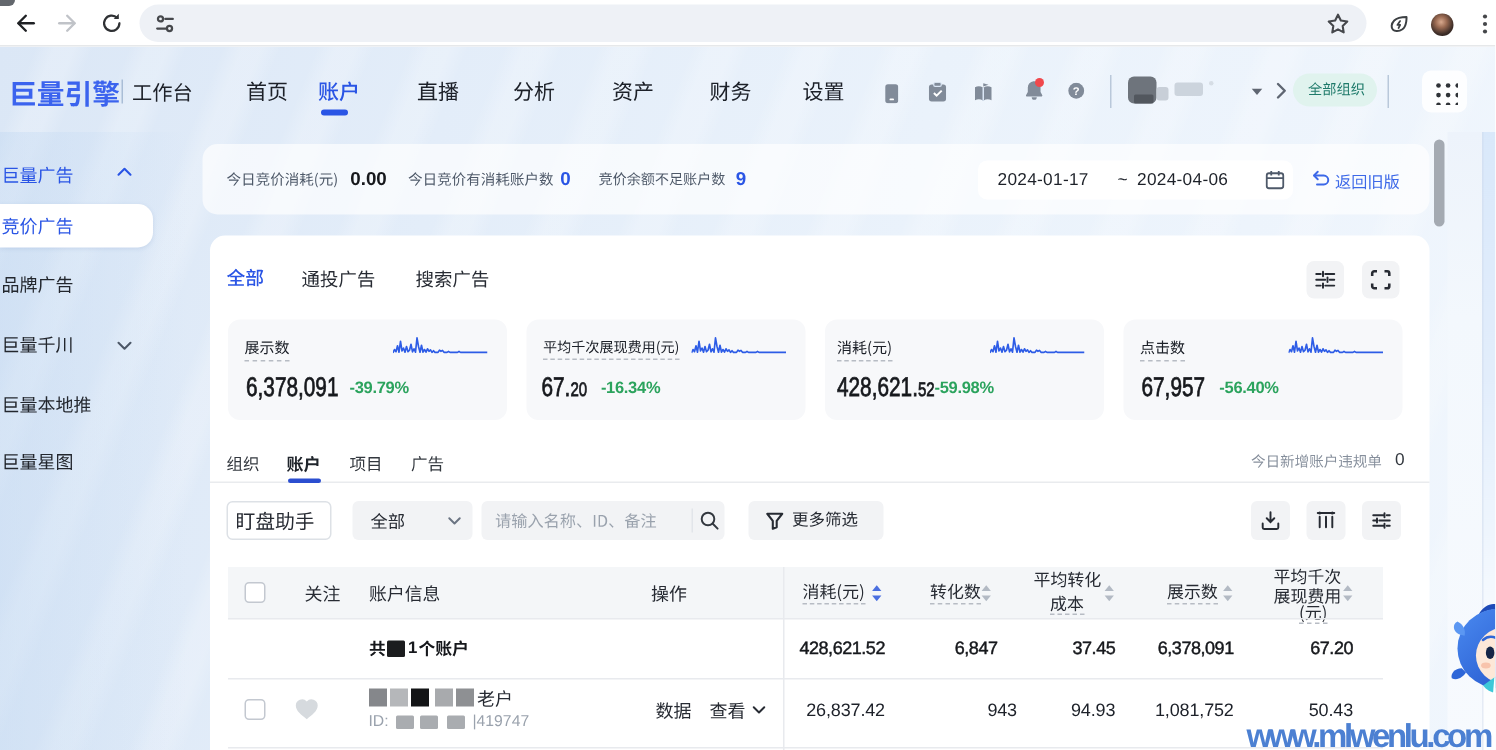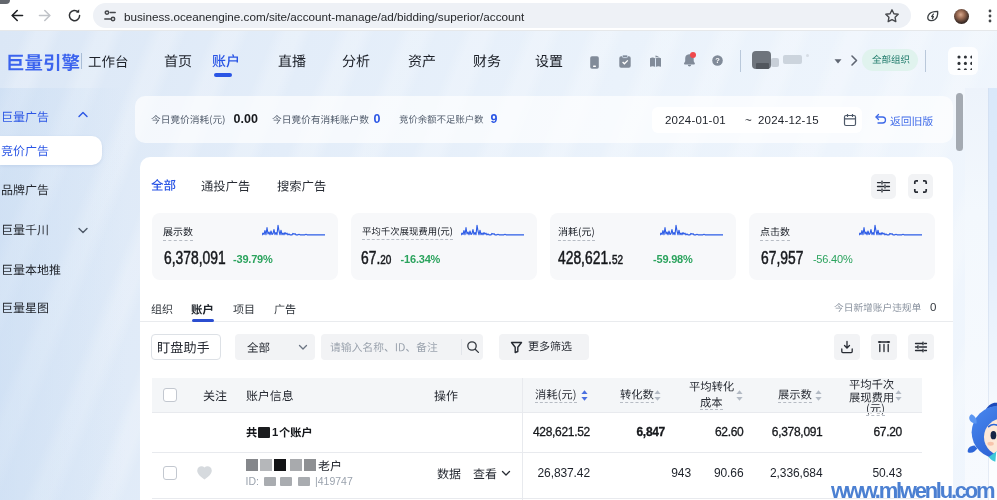--- a/index.html
+++ b/index.html
@@ -34,21 +34,20 @@
     </div>
 <div style="position:absolute;left:93px;top:3px;width:818px;height:25px;background:#eef1f6;border-radius:13px"></div>
 <div style="position:absolute;left:102px;top:8px;">
       <svg width="16" height="16" viewBox="0 0 16 16" fill="none" stroke="#46484c" stroke-width="1.5" stroke-linecap="round">
         <circle cx="5" cy="4.6" r="1.7"></circle>
         <path d="M8.2 4.6h5"></path>
         <circle cx="11" cy="11" r="1.7"></circle>
         <path d="M2.8 11h6.4"></path>
       </svg>
     </div>
-<div style="position:absolute;left:124px;top:10px;font-size:11.7px;line-height:13px;color:#26282b;letter-spacing:0">business.oceanengine.com/site/account-manage/ad/bidding/superior/account</div>
 <div style="position:absolute;left:884px;top:8px;">
       <svg width="16" height="16" viewBox="0 0 16 16">
         <path d="M8 1.8l1.9 3.9 4.3.6-3.1 3 .7 4.3L8 11.6l-3.8 2 .7-4.3-3.1-3 4.3-.6z" fill="none" stroke="#46484c" stroke-width="1.4" stroke-linejoin="round"></path>
       </svg>
     </div>
 <div style="position:absolute;left:926px;top:9px;">
       <svg width="14" height="14" viewBox="0 0 18 18">
         <path d="M15 3c0 0 .5 7.5-3.5 10.5C8 16 4.5 15 3.3 13.8 2 12.5 1.5 9 4.5 6 7.5 3 15 3 15 3z" fill="none" stroke="#3c4043" stroke-width="1.7" stroke-linejoin="round"></path>
         <path d="M9.5 6.5 7.2 9.8h2.4l-1.4 2.6" stroke="#3c4043" stroke-width="1.5" fill="none" stroke-linecap="round" stroke-linejoin="round"></path>
       </svg>
@@ -234,23 +233,23 @@
       </svg>
     </div>
 <div style="position:absolute;left:373.5px;top:112px;font-size:12.5px;font-weight:bold;color:#2a55e5;line-height:15px">0</div>
 <div style="position:absolute;left:399px;top:114px;">
       <svg class="ct" width="84.6" height="10.7" viewBox="0 -8.8 84.6 10.7" style="vertical-align:-1.9px">
         <path d="M2.5 -3.6H6.9V-2.4H2.5ZM4.1 -7.8C4.2 -7.6 4.3 -7.4 4.4 -7.1H1V-6.5H8.4V-7.1H5.2C5.1 -7.4 5 -7.7 4.8 -7.9ZM2.4 -6.2C2.5 -6 2.6 -5.6 2.7 -5.4H0.5V-4.8H8.9V-5.4H6.7C6.8 -5.6 6.9 -6 7.1 -6.3L6.4 -6.4C6.3 -6.1 6.1 -5.7 5.9 -5.4H3.5C3.4 -5.7 3.2 -6.1 3 -6.4ZM1.8 -4.2V-1.9H3.3C3.1 -0.7 2.5 -0.2 0.4 0.2C0.5 0.3 0.7 0.6 0.8 0.8C3.1 0.4 3.8 -0.4 4 -1.9H5.3V-0.3C5.3 0.4 5.5 0.6 6.4 0.6C6.6 0.6 7.7 0.6 7.9 0.6C8.6 0.6 8.8 0.3 8.9 -0.9C8.7 -1 8.4 -1.1 8.3 -1.2C8.2 -0.1 8.2 -0 7.8 -0C7.6 -0 6.7 -0 6.5 -0C6.1 -0 6 -0 6 -0.3V-1.9H7.7V-4.2Z M16.2 -4.2V0.7H16.9V-4.2ZM13.5 -4.2V-2.9C13.5 -2 13.4 -0.6 12.1 0.3C12.2 0.5 12.5 0.7 12.6 0.8C14.1 -0.3 14.2 -1.9 14.2 -2.9V-4.2ZM15 -7.9C14.5 -6.7 13.5 -5.3 11.8 -4.4C12 -4.2 12.2 -4 12.3 -3.8C13.6 -4.6 14.6 -5.7 15.2 -6.7C16 -5.6 17 -4.5 18 -3.9C18.1 -4.1 18.4 -4.4 18.5 -4.5C17.4 -5.1 16.2 -6.2 15.6 -7.4L15.8 -7.8ZM11.9 -7.9C11.4 -6.5 10.6 -5.1 9.7 -4.1C9.9 -4 10.1 -3.6 10.2 -3.4C10.4 -3.7 10.7 -4.1 11 -4.5V0.8H11.7V-5.6C12 -6.3 12.3 -7 12.6 -7.7Z M24.9 -1.6C25.6 -1 26.5 -0.2 26.9 0.4L27.5 -0C27.1 -0.6 26.2 -1.4 25.5 -2ZM21.4 -1.9C20.9 -1.2 20.1 -0.5 19.3 -0.1C19.5 0 19.8 0.3 19.9 0.4C20.6 -0.1 21.5 -0.9 22 -1.7ZM23.5 -8C22.5 -6.7 20.7 -5.4 19 -4.7C19.2 -4.5 19.4 -4.3 19.5 -4.1C20 -4.4 20.5 -4.6 21 -5V-4.4H23.2V-3.2H19.7V-2.5H23.2V-0.1C23.2 0 23.1 0.1 23 0.1C22.8 0.1 22.3 0.1 21.7 0.1C21.8 0.3 21.9 0.6 22 0.8C22.7 0.8 23.2 0.7 23.5 0.6C23.8 0.5 23.9 0.3 23.9 -0.1V-2.5H27.4V-3.2H23.9V-4.4H25.9V-5H21.1C22 -5.6 22.8 -6.3 23.5 -7C24.7 -5.7 26 -4.9 27.5 -4.2C27.6 -4.4 27.8 -4.7 28 -4.8C26.4 -5.5 25 -6.2 23.9 -7.5L24.1 -7.7Z M34.7 -4.6C34.7 -1.7 34.6 -0.4 32.5 0.3C32.6 0.4 32.8 0.6 32.9 0.8C35.1 -0 35.3 -1.5 35.3 -4.6ZM35.1 -0.8C35.8 -0.3 36.5 0.3 36.9 0.7L37.3 0.2C36.9 -0.2 36.1 -0.8 35.5 -1.2ZM33.2 -5.7V-1.3H33.8V-5.2H36.2V-1.3H36.8V-5.7H35C35.2 -6 35.3 -6.4 35.4 -6.7H37.2V-7.3H33V-6.7H34.8C34.7 -6.4 34.5 -6 34.4 -5.7ZM30.2 -7.7C30.3 -7.5 30.5 -7.2 30.6 -7H28.8V-5.6H29.4V-6.4H32.2V-5.6H32.9V-7H31.3C31.2 -7.3 31 -7.6 30.9 -7.9ZM29.4 -2.2V0.7H30V0.4H31.7V0.7H32.3V-2.2ZM30 -0.2V-1.6H31.7V-0.2ZM29.6 -3.9 30.3 -3.5C29.8 -3.2 29.2 -2.9 28.6 -2.7C28.7 -2.5 28.8 -2.2 28.9 -2C29.6 -2.3 30.3 -2.7 30.9 -3.2C31.5 -2.9 32.1 -2.5 32.4 -2.3L32.9 -2.8C32.5 -3 32 -3.3 31.4 -3.6C31.8 -4.1 32.2 -4.6 32.5 -5.2L32.1 -5.5L32 -5.4H30.6C30.7 -5.6 30.8 -5.8 30.8 -6L30.2 -6.1C29.9 -5.5 29.4 -4.7 28.6 -4.2C28.7 -4.1 28.9 -3.9 29 -3.7C29.5 -4.1 29.9 -4.5 30.2 -4.9H31.6C31.4 -4.5 31.1 -4.2 30.8 -3.9L30.1 -4.3Z M42.9 -4.5C44 -3.7 45.4 -2.6 46.1 -1.9L46.6 -2.5C45.9 -3.2 44.5 -4.2 43.4 -4.9ZM38.2 -7.2V-6.5H42.4C41.5 -4.9 39.9 -3.3 38 -2.4C38.2 -2.2 38.4 -2 38.5 -1.8C39.8 -2.5 41 -3.4 41.9 -4.5V0.7H42.7V-5.5C42.9 -5.8 43.1 -6.2 43.3 -6.5H46.4V-7.2Z M49.3 -6.8H54.3V-4.9H49.3ZM49.1 -3.5C49 -2.2 48.5 -0.6 47.4 0.3C47.6 0.4 47.8 0.6 47.9 0.8C48.6 0.2 49 -0.5 49.4 -1.4C50.3 0.3 51.7 0.6 53.7 0.6H55.8C55.8 0.4 55.9 0.1 56.1 -0.1C55.6 -0.1 54 -0 53.7 -0.1C53.2 -0.1 52.6 -0.1 52.1 -0.2V-2.1H55.3V-2.8H52.1V-4.2H55V-7.4H48.6V-4.2H51.4V-0.4C50.6 -0.7 50 -1.3 49.6 -2.3C49.7 -2.7 49.8 -3.1 49.9 -3.4Z M58.4 -6.3V-3.6C58.4 -2.4 58.3 -0.7 56.7 0.3C56.9 0.4 57.1 0.6 57.1 0.7C58.8 -0.4 59 -2.2 59 -3.6V-6.3ZM58.7 -1.2C59.2 -0.7 59.7 0 59.9 0.5L60.4 0.1C60.1 -0.3 59.6 -1 59.2 -1.5ZM57.2 -7.5V-1.7H57.8V-6.9H59.6V-1.7H60.1V-7.5ZM64.3 -7.5C63.8 -6.5 63 -5.6 62.2 -5C62.4 -4.9 62.6 -4.7 62.7 -4.5C63.6 -5.2 64.4 -6.2 65 -7.3ZM61.1 0.8C61.3 0.7 61.5 0.6 63.3 -0.2C63.3 -0.3 63.3 -0.6 63.3 -0.8L61.9 -0.3V-3.6H62.7C63.1 -1.8 63.9 -0.3 65 0.5C65.1 0.4 65.3 0.1 65.5 0C64.4 -0.7 63.7 -2 63.3 -3.6H65.3V-4.2H61.9V-7.7H61.2V-4.2H60.4V-3.6H61.2V-0.4C61.2 -0 61 0.2 60.8 0.2C60.9 0.4 61.1 0.6 61.1 0.8Z M68.1 -5.8H73V-3.9H68.1L68.1 -4.4ZM69.9 -7.8C70.1 -7.4 70.3 -6.8 70.5 -6.4H67.4V-4.4C67.4 -3 67.3 -1 66.1 0.4C66.3 0.5 66.6 0.7 66.7 0.8C67.7 -0.3 68 -1.9 68.1 -3.2H73V-2.6H73.7V-6.4H70.8L71.2 -6.6C71.1 -6.9 70.8 -7.5 70.6 -7.9Z M79.4 -7.7C79.2 -7.4 78.9 -6.8 78.7 -6.5L79.1 -6.2C79.4 -6.6 79.7 -7 80 -7.5ZM76 -7.5C76.3 -7.1 76.5 -6.5 76.6 -6.2L77.1 -6.4C77.1 -6.8 76.8 -7.3 76.5 -7.7ZM79.1 -2.4C78.8 -2 78.5 -1.5 78.2 -1.2C77.8 -1.4 77.5 -1.5 77.1 -1.7C77.2 -1.9 77.4 -2.2 77.5 -2.4ZM76.2 -1.4C76.7 -1.3 77.2 -1 77.7 -0.8C77.1 -0.3 76.4 -0 75.6 0.1C75.7 0.3 75.9 0.5 75.9 0.7C76.8 0.4 77.6 0.1 78.3 -0.5C78.6 -0.3 78.9 -0.1 79.1 0.1L79.5 -0.4C79.3 -0.6 79 -0.7 78.7 -0.9C79.2 -1.4 79.6 -2.1 79.9 -2.9L79.5 -3.1L79.4 -3H77.8L78 -3.5L77.4 -3.6C77.3 -3.4 77.2 -3.2 77.1 -3H75.9V-2.4H76.8C76.6 -2.1 76.4 -1.7 76.2 -1.4ZM77.6 -7.9V-6.1H75.7V-5.6H77.4C76.9 -5 76.2 -4.4 75.6 -4.1C75.7 -4 75.9 -3.7 76 -3.6C76.5 -3.9 77.1 -4.4 77.6 -4.9V-3.8H78.3V-5.1C78.7 -4.7 79.3 -4.3 79.5 -4.1L79.9 -4.6C79.7 -4.8 78.9 -5.3 78.4 -5.6H80.2V-6.1H78.3V-7.9ZM81.1 -7.8C80.9 -6.2 80.5 -4.6 79.7 -3.6C79.9 -3.5 80.1 -3.3 80.3 -3.2C80.5 -3.5 80.7 -3.9 80.9 -4.4C81.1 -3.5 81.4 -2.6 81.7 -1.9C81.2 -1 80.5 -0.3 79.4 0.2C79.6 0.3 79.8 0.6 79.8 0.8C80.8 0.3 81.5 -0.4 82.1 -1.2C82.5 -0.4 83.1 0.2 83.9 0.7C84 0.5 84.2 0.2 84.3 0.1C83.5 -0.3 82.9 -1 82.4 -1.9C82.9 -2.8 83.3 -4 83.5 -5.4H84.1V-6.1H81.4C81.6 -6.6 81.7 -7.2 81.8 -7.7ZM82.8 -5.4C82.7 -4.3 82.4 -3.4 82.1 -2.6C81.7 -3.4 81.5 -4.4 81.3 -5.4Z" fill="#4e5969"></path>
       </svg>
     </div>
 <div style="position:absolute;left:490.5px;top:112px;font-size:12.5px;font-weight:bold;color:#2a55e5;line-height:15px">9</div>
 <div style="position:absolute;left:652px;top:107px;width:210px;height:26px;background:#fff;border-radius:6px"></div>
-<div style="position:absolute;left:665px;top:113px;font-size:11.5px;color:#1d2129;line-height:14px;letter-spacing:0.2px">2024-01-01</div>
+<div style="position:absolute;left:665px;top:113px;font-size:11.5px;color:#1d2129;line-height:14px;letter-spacing:0.2px">2024-01-17</div>
 <div style="position:absolute;left:745px;top:113px;font-size:11.5px;color:#1d2129;line-height:14px">~</div>
-<div style="position:absolute;left:758px;top:113px;font-size:11.5px;color:#1d2129;line-height:14px;letter-spacing:0.2px">2024-12-15</div>
+<div style="position:absolute;left:758px;top:113px;font-size:11.5px;color:#1d2129;line-height:14px;letter-spacing:0.2px">2024-04-06</div>
 <div style="position:absolute;left:843px;top:113px;">
       <svg width="14" height="14" viewBox="0 0 14 14" fill="none" stroke="#4e5969" stroke-width="1.2">
         <rect x="1.5" y="2.5" width="11" height="10" rx="1.5"></rect>
         <path d="M1.5 5.8h11M4.5 1v3M9.5 1v3"></path>
       </svg>
     </div>
 <div style="position:absolute;left:874px;top:113px;">
       <svg width="13" height="13" viewBox="0 0 13 13">
         <path d="M4.5 1.5 2 4l2.5 2.5" stroke="#3c68e8" stroke-width="1.3" fill="none" stroke-linecap="round" stroke-linejoin="round"></path>
         <path d="M2.3 4h6.2a3 3 0 0 1 0 6H4" stroke="#3c68e8" stroke-width="1.3" fill="none" stroke-linecap="round"></path>
@@ -322,34 +321,34 @@
       <svg class="ct" width="36.8" height="11.4" viewBox="0 -9.4 36.8 11.4" style="vertical-align:-2.0px">
         <path d="M8.6 -8.1C8.4 -7.5 7.9 -6.7 7.6 -6.2L8.2 -6C8.6 -6.4 9 -7.2 9.3 -7.8ZM3.5 -7.8C3.9 -7.2 4.4 -6.4 4.5 -5.9L5.2 -6.2C5 -6.7 4.6 -7.5 4.1 -8.1ZM0.8 -7.8C1.5 -7.5 2.2 -6.9 2.6 -6.6L3 -7.1C2.7 -7.5 1.9 -8 1.3 -8.3ZM0.4 -5.1C1 -4.8 1.8 -4.3 2.2 -3.9L2.6 -4.5C2.2 -4.9 1.4 -5.3 0.8 -5.6ZM0.7 0.2 1.3 0.7C1.9 -0.2 2.5 -1.5 3 -2.6L2.4 -3C1.9 -1.9 1.2 -0.6 0.7 0.2ZM4.5 -3.1H8.2V-2H4.5ZM4.5 -3.8V-4.8H8.2V-3.8ZM6 -8.4V-5.5H3.8V0.8H4.5V-1.4H8.2V-0.1C8.2 -0 8.2 0 8 0C7.9 0.1 7.3 0.1 6.8 0C6.9 0.2 7 0.5 7 0.7C7.8 0.7 8.3 0.7 8.6 0.6C8.9 0.5 9 0.3 9 -0.1V-5.5H6.8V-8.4Z M12.2 -8.4V-7.3H10.6V-6.7H12.2V-5.7H10.8V-5H12.2V-4H10.5V-3.3H11.9C11.5 -2.5 10.9 -1.6 10.3 -1.1C10.5 -0.9 10.6 -0.6 10.7 -0.4C11.2 -0.9 11.8 -1.7 12.2 -2.6V0.8H12.9V-2.5C13.3 -2 13.7 -1.4 13.9 -1.1L14.4 -1.7C14.2 -2 13.4 -2.9 13 -3.3H14.4V-4H12.9V-5H14.1V-5.7H12.9V-6.7H14.2V-7.3H12.9V-8.4ZM18.4 -8.4C17.5 -7.8 15.9 -7.2 14.5 -6.8C14.6 -6.6 14.7 -6.4 14.7 -6.2C15.2 -6.3 15.8 -6.5 16.3 -6.7V-5.2L14.6 -4.9L14.7 -4.2L16.3 -4.5V-2.9L14.4 -2.7L14.5 -2L16.3 -2.2V-0.5C16.3 0.4 16.5 0.7 17.3 0.7C17.5 0.7 18.5 0.7 18.6 0.7C19.4 0.7 19.6 0.2 19.7 -1.2C19.5 -1.2 19.2 -1.3 19 -1.5C19 -0.3 18.9 0 18.6 0C18.4 0 17.6 0 17.4 0C17.1 0 17 -0.1 17 -0.5V-2.4L19.6 -2.8L19.5 -3.4L17 -3.1V-4.6L19.2 -5L19.1 -5.6L17 -5.3V-6.9C17.7 -7.2 18.4 -7.5 19 -7.9Z M22.4 2 22.9 1.7C22.1 0.3 21.7 -1.4 21.7 -3.1C21.7 -4.8 22.1 -6.5 22.9 -7.9L22.4 -8.2C21.5 -6.7 20.9 -5.1 20.9 -3.1C20.9 -1.1 21.5 0.5 22.4 2Z M24.8 -7.6V-6.9H31.9V-7.6ZM24 -4.8V-4.1H26.5C26.4 -2.2 26 -0.6 23.9 0.2C24 0.3 24.2 0.6 24.3 0.8C26.7 -0.2 27.1 -1.9 27.3 -4.1H29.2V-0.5C29.2 0.4 29.4 0.6 30.3 0.6C30.5 0.6 31.6 0.6 31.8 0.6C32.7 0.6 32.9 0.1 33 -1.6C32.8 -1.6 32.4 -1.8 32.2 -1.9C32.2 -0.4 32.1 -0.1 31.7 -0.1C31.5 -0.1 30.6 -0.1 30.4 -0.1C30 -0.1 30 -0.1 30 -0.5V-4.1H32.8V-4.8Z M34.4 2C35.3 0.5 35.8 -1.1 35.8 -3.1C35.8 -5.1 35.3 -6.7 34.4 -8.2L33.8 -7.9C34.7 -6.5 35.1 -4.8 35.1 -3.1C35.1 -1.4 34.7 0.3 33.8 1.7Z" fill="#1d2129"></path>
       </svg>
     </div>
 <div style="position:absolute;left:660px;top:222px;">
       <svg width="63" height="16" viewBox="0 0 63 16" fill="none">
         <path d="M0 13.2 1 11 2 12.5 3 8.5 4 12.8 5 5.5 6 12 7 10 8 12.8 9 9 10 12.5 11 11.5 12 7.5 13 12.6 14 10.5 15 12.8 16 3.2 17 9 18 12.8 19 8.2 20 12.8 21 11 22 12.8 23 10.5 24 12.2 25 11.2 26 12.9 27 11.8 28 12.9 30 12.9 31 11.4 32 12.2 33 11.6 34 12.9 36 12.9 37 12.3 38 12.9 43 12.9 44 12.3 45 12.9 63 12.9" stroke="#2d5ce6" stroke-width="1.1" stroke-linejoin="round"></path>
       </svg>
     </div>
 <div style="position:absolute;left:558px;top:249px;font-weight:normal;-webkit-text-stroke:0.5px #16181c;color:#16181c;line-height:18px;white-space:nowrap;transform:scaleX(.77);transform-origin:0 0"><span style="font-size:18px">428,621.</span><span style="font-size:13px">52</span></div>
-<div style="position:absolute;left:653px;top:253.5px;font-size:11px;font-weight:bold;color:#2ba35d;line-height:11px;letter-spacing:-0.2px">-59.98%</div>
+<div style="position:absolute;left:623px;top:253.5px;font-size:11px;font-weight:bold;color:#2ba35d;line-height:11px;letter-spacing:-0.2px">-59.98%</div>
 <div style="position:absolute;left:749px;top:213px;width:186px;height:67px;background:#f7f8fa;border-radius:8px"></div>
 <div style="position:absolute;left:760px;top:226.2px;border-bottom:1px dashed #b7bcc4;padding-bottom:2px;line-height:0">
       <svg class="ct" width="30.0" height="11.4" viewBox="0 -9.4 30.0 11.4" style="vertical-align:-2.0px">
         <path d="M2.4 -4.7H7.6V-2.9H2.4ZM3.4 -1.3C3.5 -0.6 3.6 0.2 3.6 0.7L4.4 0.6C4.4 0.1 4.3 -0.7 4.1 -1.3ZM5.5 -1.3C5.8 -0.7 6.1 0.2 6.2 0.7L6.9 0.5C6.8 0 6.5 -0.8 6.2 -1.4ZM7.5 -1.4C8 -0.7 8.6 0.2 8.8 0.7L9.5 0.4C9.3 -0.1 8.7 -1 8.2 -1.6ZM1.8 -1.6C1.5 -0.8 1 0 0.4 0.5L1.1 0.8C1.7 0.3 2.2 -0.6 2.5 -1.4ZM1.7 -5.4V-2.2H8.3V-5.4H5.3V-6.6H9.1V-7.3H5.3V-8.4H4.5V-5.4Z M11.5 -3V0.2H17.8V0.8H18.5V-3H17.8V-0.5H15.4V-3.8H19.4V-4.5H15.4V-6.1H18.7V-6.9H15.4V-8.4H14.6V-6.9H11.4V-6.1H14.6V-4.5H10.7V-3.8H14.6V-0.5H12.3V-3Z M24.4 -8.2C24.2 -7.8 23.9 -7.2 23.7 -6.9L24.2 -6.6C24.4 -7 24.8 -7.5 25.1 -7.9ZM20.9 -7.9C21.1 -7.5 21.4 -7 21.5 -6.6L22.1 -6.9C22 -7.2 21.7 -7.8 21.4 -8.2ZM24.1 -2.6C23.9 -2.1 23.6 -1.6 23.2 -1.3C22.8 -1.4 22.4 -1.6 22 -1.8C22.2 -2 22.3 -2.3 22.5 -2.6ZM21.1 -1.5C21.6 -1.3 22.1 -1.1 22.6 -0.8C22 -0.4 21.2 -0.1 20.4 0.1C20.5 0.3 20.7 0.5 20.8 0.7C21.7 0.5 22.5 0.1 23.3 -0.5C23.6 -0.3 23.9 -0.1 24.1 0.1L24.6 -0.4C24.4 -0.6 24.1 -0.8 23.8 -1C24.3 -1.5 24.7 -2.2 24.9 -3.1L24.5 -3.3L24.4 -3.2H22.8L23 -3.8L22.3 -3.9C22.3 -3.7 22.2 -3.5 22.1 -3.2H20.7V-2.6H21.8C21.5 -2.2 21.3 -1.8 21.1 -1.5ZM22.6 -8.4V-6.5H20.5V-5.9H22.3C21.9 -5.3 21.1 -4.7 20.4 -4.4C20.5 -4.2 20.7 -4 20.8 -3.8C21.4 -4.1 22.1 -4.7 22.6 -5.3V-4H23.3V-5.4C23.8 -5 24.4 -4.6 24.6 -4.4L25 -4.9C24.8 -5.1 23.9 -5.6 23.4 -5.9H25.3V-6.5H23.3V-8.4ZM26.3 -8.3C26 -6.6 25.6 -4.9 24.8 -3.8C25 -3.7 25.3 -3.5 25.4 -3.4C25.6 -3.7 25.9 -4.2 26.1 -4.7C26.3 -3.7 26.6 -2.8 26.9 -2C26.4 -1 25.6 -0.3 24.5 0.2C24.6 0.4 24.9 0.7 24.9 0.8C25.9 0.3 26.7 -0.4 27.3 -1.3C27.8 -0.4 28.4 0.2 29.2 0.7C29.3 0.5 29.6 0.3 29.7 0.1C28.9 -0.3 28.2 -1.1 27.7 -2C28.2 -3 28.6 -4.3 28.8 -5.8H29.5V-6.5H26.6C26.8 -7 26.9 -7.6 27 -8.2ZM28.1 -5.8C27.9 -4.6 27.7 -3.6 27.3 -2.8C26.9 -3.7 26.7 -4.7 26.5 -5.8Z" fill="#1d2129"></path>
       </svg>
     </div>
 <div style="position:absolute;left:859px;top:222px;">
       <svg width="63" height="16" viewBox="0 0 63 16" fill="none">
         <path d="M0 13.2 1 11 2 12.5 3 8.5 4 12.8 5 5.5 6 12 7 10 8 12.8 9 9 10 12.5 11 11.5 12 7.5 13 12.6 14 10.5 15 12.8 16 3.2 17 9 18 12.8 19 8.2 20 12.8 21 11 22 12.8 23 10.5 24 12.2 25 11.2 26 12.9 27 11.8 28 12.9 30 12.9 31 11.4 32 12.2 33 11.6 34 12.9 36 12.9 37 12.3 38 12.9 43 12.9 44 12.3 45 12.9 63 12.9" stroke="#2d5ce6" stroke-width="1.1" stroke-linejoin="round"></path>
       </svg>
     </div>
 <div style="position:absolute;left:760.7px;top:249px;font-weight:normal;-webkit-text-stroke:0.5px #16181c;color:#16181c;line-height:18px;white-space:nowrap;transform:scaleX(.77);transform-origin:0 0"><span style="font-size:18px">67,957</span></div>
-<div style="position:absolute;left:812.9px;top:253.5px;font-size:11px;font-weight:normal;color:#2ba35d;line-height:11px;letter-spacing:-0.2px">-56.40%</div>
+<div style="position:absolute;left:812.9px;top:253.5px;font-size:11px;font-weight:bold;color:#2ba35d;line-height:11px;letter-spacing:-0.2px">-56.40%</div>
 <div style="position:absolute;left:151px;top:303px;">
       <svg class="ct" width="22.0" height="12.5" viewBox="0 -10.3 22.0 12.5" style="vertical-align:-2.2px">
         <path d="M0.5 -0.6 0.7 0.2C1.7 -0.1 3.1 -0.5 4.4 -0.8L4.3 -1.5C2.9 -1.2 1.5 -0.8 0.5 -0.6ZM5.3 -8.7V-0.1H4.2V0.6H10.5V-0.1H9.6V-8.7ZM6.1 -0.1V-2.3H8.8V-0.1ZM6.1 -5.1H8.8V-3H6.1ZM6.1 -5.9V-7.9H8.8V-5.9ZM0.7 -4.7C0.9 -4.7 1.2 -4.8 2.7 -5C2.1 -4.3 1.6 -3.7 1.4 -3.5C1.1 -3.1 0.8 -2.8 0.5 -2.7C0.6 -2.5 0.8 -2.2 0.8 -2C1 -2.1 1.4 -2.2 4.4 -2.8C4.4 -3 4.4 -3.3 4.4 -3.5L2 -3.1C2.9 -4.1 3.8 -5.3 4.6 -6.5L3.9 -6.9C3.7 -6.5 3.4 -6.1 3.2 -5.7L1.6 -5.5C2.3 -6.5 3 -7.7 3.5 -8.9L2.8 -9.2C2.3 -7.9 1.4 -6.5 1.1 -6.1C0.9 -5.7 0.7 -5.5 0.5 -5.4C0.5 -5.2 0.7 -4.8 0.7 -4.7Z M11.4 -0.6 11.6 0.2C12.7 -0 14.1 -0.4 15.4 -0.7L15.3 -1.5C13.9 -1.1 12.4 -0.8 11.4 -0.6ZM16.6 -7.7H20V-4.4H16.6ZM15.8 -8.5V-3.6H20.8V-8.5ZM19.1 -2.3C19.7 -1.3 20.3 -0 20.6 0.8L21.4 0.5C21.1 -0.3 20.5 -1.6 19.9 -2.5ZM16.6 -2.5C16.3 -1.4 15.7 -0.3 15 0.4C15.2 0.5 15.6 0.7 15.7 0.9C16.5 0.1 17.1 -1.1 17.5 -2.3ZM11.7 -4.6C11.8 -4.7 12.1 -4.7 13.5 -4.9C13 -4.2 12.6 -3.6 12.3 -3.4C12 -3 11.7 -2.7 11.5 -2.7C11.6 -2.5 11.7 -2.1 11.7 -1.9C12 -2.1 12.4 -2.2 15.4 -2.8C15.4 -3 15.4 -3.3 15.4 -3.5L13 -3.1C13.8 -4 14.7 -5.2 15.4 -6.4L14.7 -6.9C14.5 -6.4 14.3 -6 14 -5.6L12.5 -5.5C13.2 -6.4 13.9 -7.7 14.4 -8.8L13.6 -9.2C13.1 -7.9 12.3 -6.4 12 -6.1C11.8 -5.7 11.6 -5.4 11.4 -5.4C11.5 -5.2 11.6 -4.8 11.7 -4.6Z" fill="#33383f"></path>
       </svg>
     </div>
 <div style="position:absolute;left:191.2px;top:302.8px;">
       <svg class="ct" width="22.8" height="13.0" viewBox="0 -10.7 22.8 13.0" style="vertical-align:-2.3px">
         <path d="M0.8 -9.2V-2H1.8V-8.2H3.7V-2.1H4.7V-9.2ZM9.4 -9.2C8.9 -8.2 8 -7.2 7.1 -6.6C7.4 -6.4 7.9 -5.8 8.1 -5.6C9 -6.4 10 -7.6 10.6 -8.8ZM2.2 -7.6V-4.3C2.2 -2.8 2.1 -0.9 0.3 0.1C0.6 0.3 0.9 0.7 1 0.9C1.9 0.3 2.5 -0.4 2.8 -1.3C3.3 -0.7 3.8 0.1 4.1 0.7L4.9 -0C4.7 -0.5 4 -1.3 3.5 -1.9L2.9 -1.4C3.2 -2.4 3.3 -3.4 3.3 -4.3V-7.6ZM5.6 1.1C5.9 0.9 6.3 0.7 8.4 -0.2C8.4 -0.5 8.3 -1 8.3 -1.4L6.9 -0.9V-4.2H7.6C8.1 -2.1 8.9 -0.3 10.2 0.8C10.4 0.4 10.8 -0 11.1 -0.3C10 -1.1 9.3 -2.6 8.9 -4.2H10.9V-5.4H6.9V-9.5H5.7V-5.4H4.9V-4.2H5.7V-0.9C5.7 -0.4 5.4 -0.1 5.1 0C5.3 0.2 5.6 0.8 5.6 1.1Z M14.5 -6.7H19.9V-4.9H14.5V-5.4ZM16.2 -9.4C16.4 -9 16.6 -8.4 16.7 -8H13V-5.4C13 -3.7 12.9 -1.3 11.7 0.3C12 0.4 12.6 0.9 12.9 1.1C13.9 -0.2 14.3 -2 14.4 -3.6H19.9V-3H21.3V-8H17.5L18.2 -8.2C18.1 -8.6 17.8 -9.3 17.5 -9.7Z" fill="#1f242b"></path>
       </svg>
     </div>
@@ -531,22 +530,22 @@
       </svg>
     </div>
 <div style="position:absolute;left:258px;top:426.5px;width:12px;height:11px;background:#1b1c1e;border-radius:1px"></div>
 <div style="position:absolute;left:272px;top:426.624px;font-size:11.2px;line-height:11.2px;color:#16181c;font-weight:bold;white-space:nowrap;">1</div>
 <div style="position:absolute;left:279px;top:425.952px;">
       <svg class="ct" width="33.6" height="12.8" viewBox="0 -10.5 33.6 12.8" style="vertical-align:-2.2px">
         <path d="M4.9 -5.9V1H6.3V-5.9ZM5.6 -9.5C4.4 -7.6 2.4 -6.2 0.3 -5.4C0.6 -5.1 1 -4.5 1.2 -4.1C2.9 -4.9 4.4 -6 5.6 -7.4C7.4 -5.6 8.8 -4.7 10 -4.1C10.2 -4.6 10.6 -5.1 11 -5.4C9.7 -5.9 8.2 -6.7 6.5 -8.4L6.8 -9Z M12 -9.1V-2H13V-8H14.8V-2H15.8V-9.1ZM20.4 -9.1C19.9 -8.1 19.1 -7.1 18.2 -6.5C18.5 -6.2 19 -5.7 19.2 -5.5C20.1 -6.2 21 -7.5 21.6 -8.7ZM13.4 -7.5V-4.2C13.4 -2.8 13.2 -0.9 11.5 0.1C11.7 0.3 12.1 0.7 12.2 0.9C13.1 0.3 13.6 -0.4 13.9 -1.3C14.4 -0.6 15 0.1 15.2 0.6L16 -0C15.8 -0.5 15.2 -1.3 14.7 -1.9L14 -1.4C14.3 -2.3 14.4 -3.3 14.4 -4.2V-7.5ZM16.7 1C17 0.9 17.3 0.7 19.5 -0.2C19.4 -0.5 19.4 -1 19.4 -1.4L18 -0.9V-4.1H18.7C19.2 -2.1 20 -0.3 21.2 0.8C21.4 0.4 21.9 -0 22.2 -0.3C21.1 -1.1 20.3 -2.5 19.9 -4.1H21.9V-5.4H18V-9.3H16.8V-5.4H16V-4.1H16.8V-0.9C16.8 -0.4 16.5 -0.1 16.2 0C16.4 0.2 16.7 0.7 16.7 1Z M25.4 -6.6H30.7V-4.8H25.4V-5.3ZM27.1 -9.2C27.3 -8.8 27.5 -8.2 27.6 -7.8H24V-5.3C24 -3.7 23.9 -1.3 22.7 0.3C23 0.4 23.6 0.8 23.9 1.1C24.8 -0.2 25.2 -2 25.4 -3.6H30.7V-3H32.1V-7.8H28.4L29.1 -8C28.9 -8.5 28.7 -9.1 28.4 -9.6Z" fill="#16181c"></path>
       </svg>
     </div>
 <div style="position:absolute;left:460px;top:426.24px;width:130px;text-align:right;font-size:12px;line-height:12px;color:#16181c;font-weight:normal;-webkit-text-stroke:0.3px #16181c;letter-spacing:-0.3px">428,621.52</div>
-<div style="position:absolute;left:535px;top:426.24px;width:130px;text-align:right;font-size:12px;line-height:12px;color:#16181c;font-weight:bold;-webkit-text-stroke:0.3px #16181c;letter-spacing:-0.3px">6,847</div>
-<div style="position:absolute;left:613.5px;top:426.24px;width:130px;text-align:right;font-size:12px;line-height:12px;color:#16181c;font-weight:normal;-webkit-text-stroke:0.3px #16181c;letter-spacing:-0.3px">62.60</div>
+<div style="position:absolute;left:535px;top:426.24px;width:130px;text-align:right;font-size:12px;line-height:12px;color:#16181c;font-weight:normal;-webkit-text-stroke:0.3px #16181c;letter-spacing:-0.3px">6,847</div>
+<div style="position:absolute;left:613.5px;top:426.24px;width:130px;text-align:right;font-size:12px;line-height:12px;color:#16181c;font-weight:normal;-webkit-text-stroke:0.3px #16181c;letter-spacing:-0.3px">37.45</div>
 <div style="position:absolute;left:692.5px;top:426.24px;width:130px;text-align:right;font-size:12px;line-height:12px;color:#16181c;font-weight:normal;-webkit-text-stroke:0.3px #16181c;letter-spacing:-0.3px">6,378,091</div>
 <div style="position:absolute;left:772px;top:426.24px;width:130px;text-align:right;font-size:12px;line-height:12px;color:#16181c;font-weight:normal;-webkit-text-stroke:0.3px #16181c;letter-spacing:-0.3px">67.20</div>
 <div style="position:absolute;left:163px;top:466px;width:14px;height:14px;background:#fff;border:1px solid #c3c8d0;border-radius:3px"></div>
 <div style="position:absolute;left:196px;top:465px;">
       <svg width="17" height="16" viewBox="0 0 17 16">
         <path d="M8.5 14.5C5 11.8 1.2 9 1.2 5.4A4.2 4.2 0 0 1 8.5 2.6 4.2 4.2 0 0 1 15.8 5.4c0 3.6-3.8 6.4-7.3 9.1z" fill="#d6dade"></path>
       </svg>
     </div>
 <div style="position:absolute;left:245.6px;top:459px;width:12px;height:12px;background:#85878b"></div>
 <div style="position:absolute;left:259.6px;top:459px;width:12px;height:12px;background:#b5b7ba"></div>
@@ -572,23 +571,23 @@
       <svg class="ct" width="24.0" height="13.7" viewBox="0 -11.3 24.0 13.7" style="vertical-align:-2.4px">
         <path d="M3.5 -2.6H8.4V-1.6H3.5ZM3.5 -4.2H8.4V-3.2H3.5ZM2.7 -4.9V-1H9.3V-4.9ZM0.9 -0.2V0.6H11.2V-0.2ZM5.5 -10.1V-8.6H0.7V-7.8H4.5C3.5 -6.6 1.9 -5.6 0.4 -5.1C0.6 -4.9 0.9 -4.6 1 -4.4C2.7 -5 4.4 -6.3 5.5 -7.7V-5.2H6.4V-7.7C7.5 -6.3 9.3 -5.1 11 -4.5C11.1 -4.7 11.4 -5 11.6 -5.2C10.1 -5.7 8.4 -6.7 7.4 -7.8H11.3V-8.6H6.4V-10.1Z M16 -2.6H21.2V-1.7H16ZM16 -3.2V-4H21.2V-3.2ZM16 -1.1H21.2V-0.2H16ZM21.9 -10C20 -9.6 16.3 -9.4 13.4 -9.4C13.5 -9.2 13.6 -8.9 13.6 -8.7C14.6 -8.7 15.8 -8.7 16.9 -8.8C16.8 -8.5 16.7 -8.2 16.6 -7.9H13.6V-7.2H16.4C16.2 -6.9 16.1 -6.6 16 -6.3H12.7V-5.6H15.6C14.8 -4.3 13.8 -3.2 12.4 -2.4C12.6 -2.2 12.9 -1.9 13 -1.7C13.8 -2.2 14.5 -2.8 15.1 -3.5V1H16V0.5H21.2V1H22.1V-4.7H16.1C16.3 -5 16.4 -5.3 16.6 -5.6H23.3V-6.3H17C17.1 -6.6 17.2 -6.9 17.4 -7.2H22.6V-7.9H17.6L17.9 -8.8C19.6 -8.9 21.3 -9.1 22.5 -9.3Z" fill="#272b33"></path>
       </svg>
     </div>
 <div style="position:absolute;left:501px;top:470px;">
       <svg width="10" height="7" viewBox="0 0 10 7">
         <path d="M1.5 1.5 5 5l3.5-3.5" stroke="#272b33" stroke-width="1.3" fill="none" stroke-linecap="round" stroke-linejoin="round"></path>
       </svg>
     </div>
 <div style="position:absolute;left:460px;top:467.24px;width:130px;text-align:right;font-size:12px;line-height:12px;color:#1d2129;font-weight:normal;letter-spacing:-0.1px">26,837.42</div>
-<div style="position:absolute;left:561px;top:467.24px;width:130px;text-align:right;font-size:12px;line-height:12px;color:#1d2129;font-weight:normal;letter-spacing:-0.1px">943</div>
-<div style="position:absolute;left:613.5px;top:467.24px;width:130px;text-align:right;font-size:12px;line-height:12px;color:#1d2129;font-weight:normal;letter-spacing:-0.1px">90.66</div>
-<div style="position:absolute;left:692.5px;top:467.24px;width:130px;text-align:right;font-size:12px;line-height:12px;color:#1d2129;font-weight:normal;letter-spacing:-0.1px">2,336,684</div>
+<div style="position:absolute;left:548px;top:467.24px;width:130px;text-align:right;font-size:12px;line-height:12px;color:#1d2129;font-weight:normal;letter-spacing:-0.1px">943</div>
+<div style="position:absolute;left:613.5px;top:467.24px;width:130px;text-align:right;font-size:12px;line-height:12px;color:#1d2129;font-weight:normal;letter-spacing:-0.1px">94.93</div>
+<div style="position:absolute;left:692.5px;top:467.24px;width:130px;text-align:right;font-size:12px;line-height:12px;color:#1d2129;font-weight:normal;letter-spacing:-0.1px">1,081,752</div>
 <div style="position:absolute;left:772px;top:467.24px;width:130px;text-align:right;font-size:12px;line-height:12px;color:#1d2129;font-weight:normal;letter-spacing:-0.1px">50.43</div>
 <div style="position:absolute;left:965px;top:402px;width:32px;height:62px;overflow:hidden">
       <svg width="72" height="62.5" viewBox="0 0 76 66">
         <defs>
           <linearGradient id="mg" x1="0" y1="0" x2="1" y2="1">
             <stop offset="0" stop-color="#4a8af0"></stop>
             <stop offset="1" stop-color="#2050c8"></stop>
           </linearGradient>
         </defs>
         <path d="M22 8 C26 0 36 -2 38 5 C33 4 27 5 22 8z" fill="#1d4ab8"></path>

